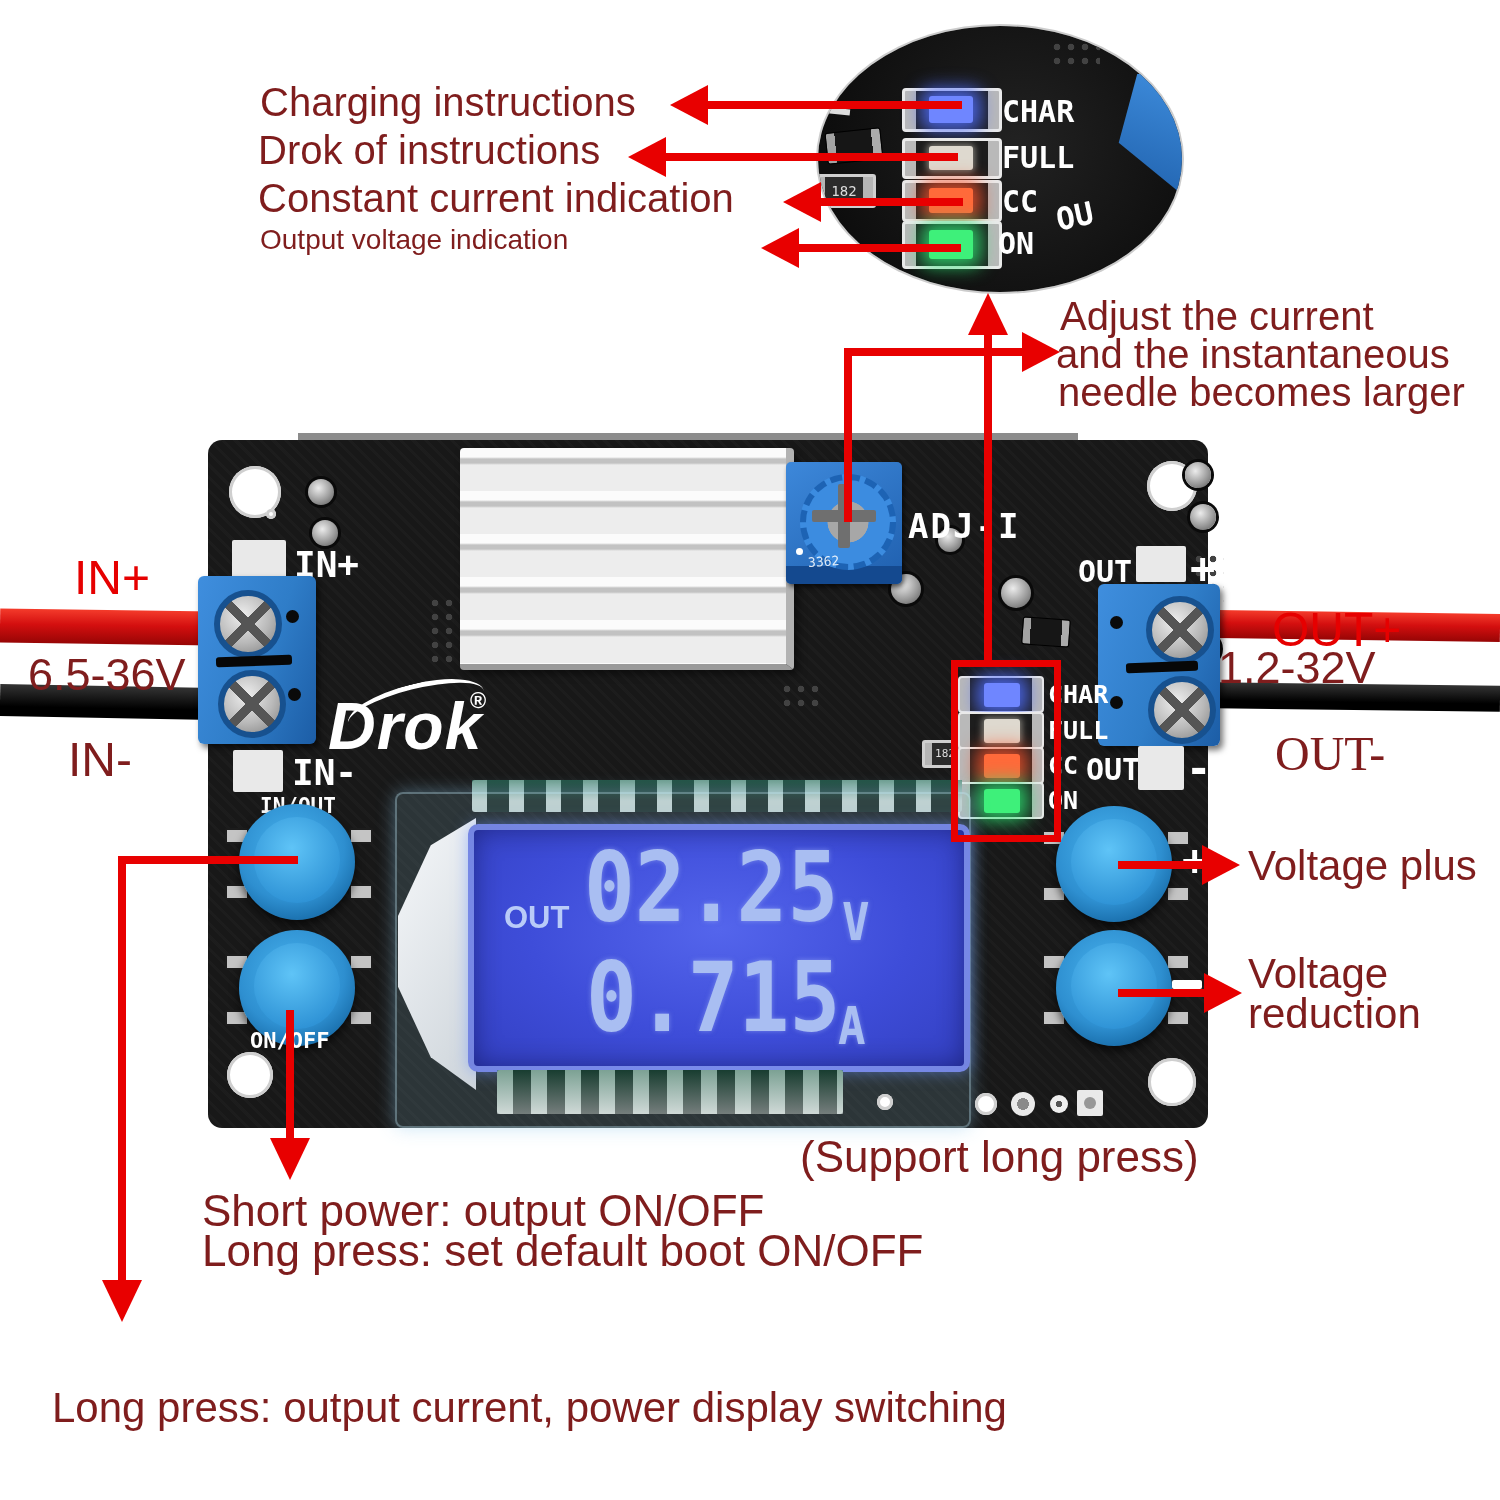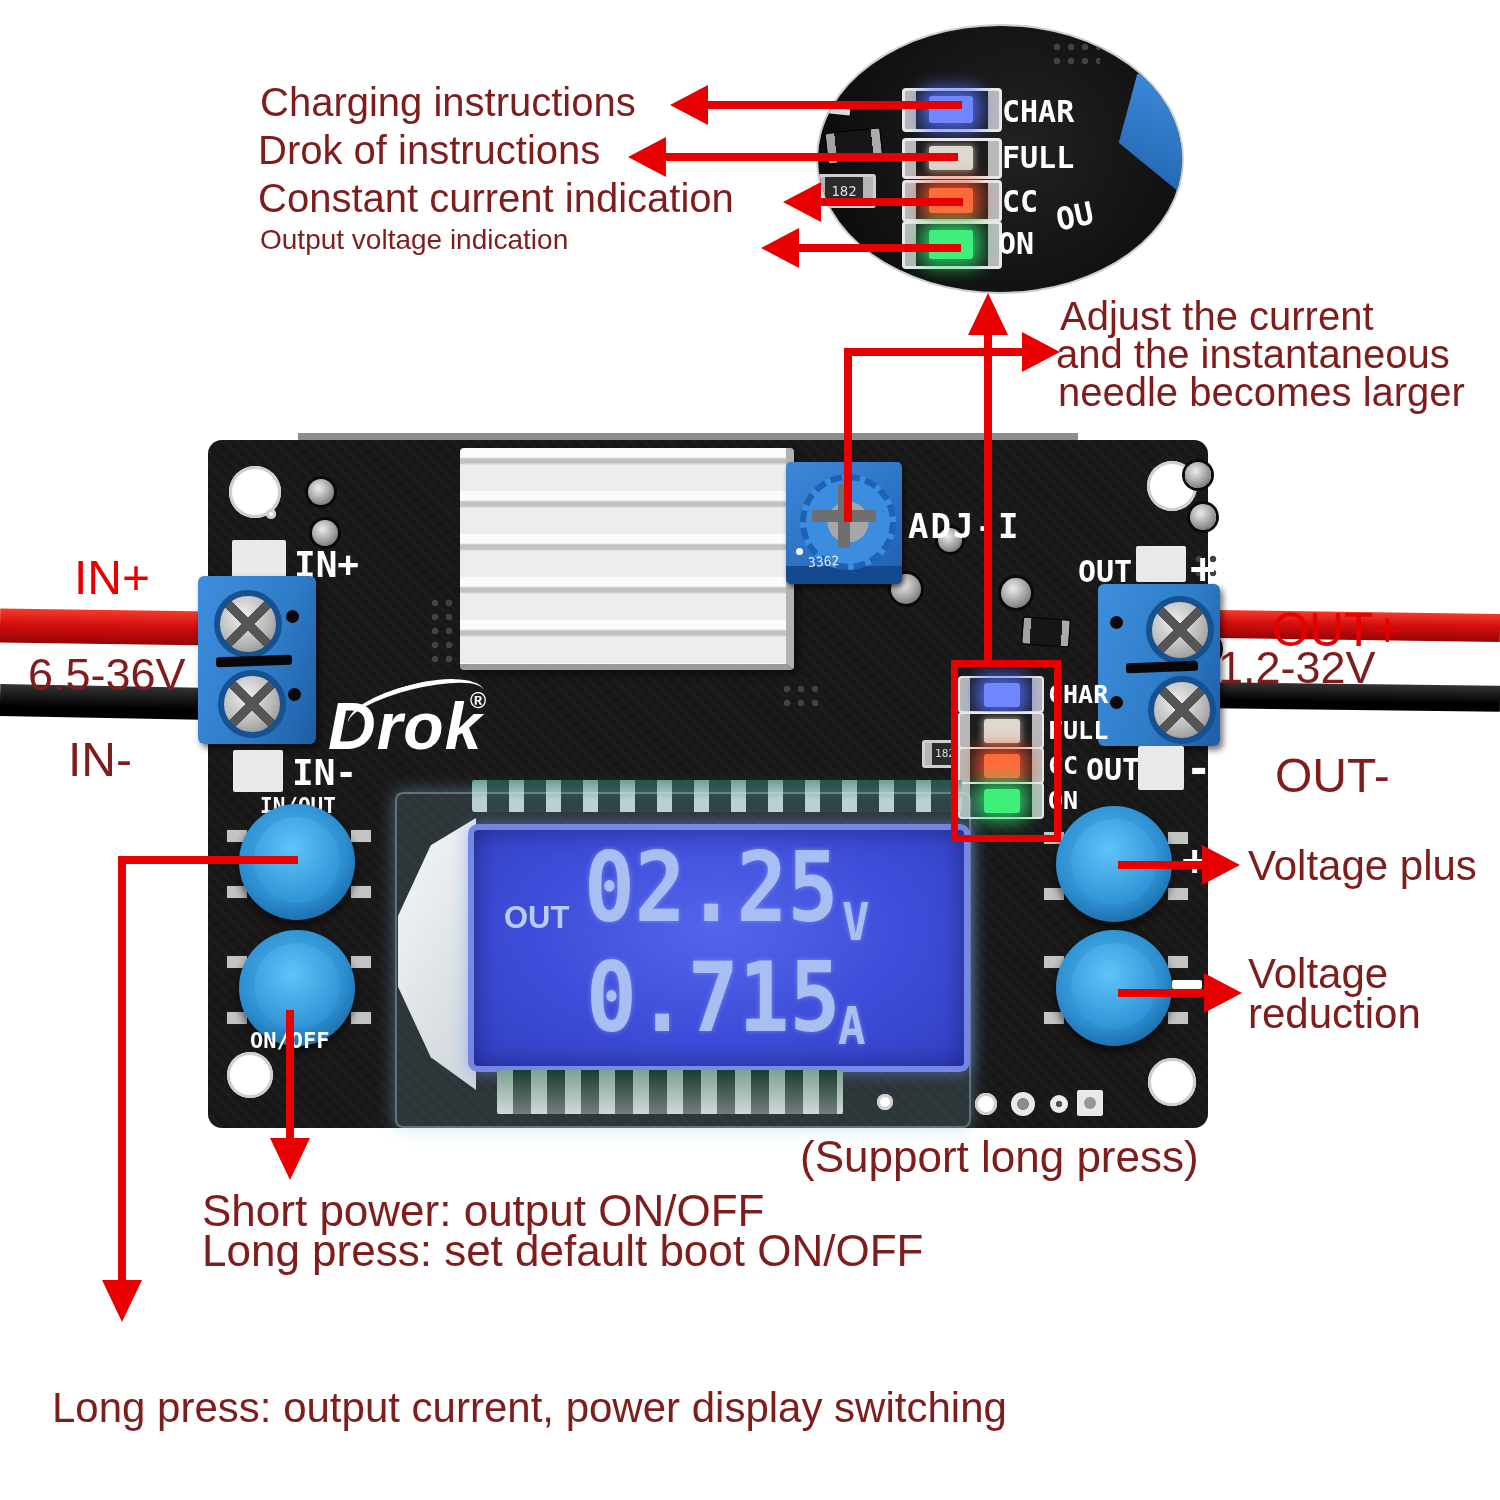--- a/index.html
+++ b/index.html
@@ -285,21 +285,21 @@
 
   <div class="note" style="left:1060px;top:294px;font-size:40px;">Adjust the current</div>
   <div class="note" style="left:1056px;top:332px;font-size:40px;">and the instantaneous</div>
   <div class="note" style="left:1058px;top:370px;font-size:40px;">needle becomes larger</div>
 
   <div class="note rednote" style="left:74px;top:550px;font-size:48px;">IN+</div>
   <div class="note" style="left:28px;top:642px;font-size:45px;margin-top:7px;">6.5-36V</div>
   <div class="note" style="left:68px;top:732px;font-size:48px;">IN-</div>
   <div class="note rednote" style="left:1272px;top:556px;font-size:48px;margin-top:46px;">OUT+</div>
   <div class="note" style="left:1218px;top:642px;font-size:45px;">1.2-32V</div>
-  <div class="note" style="left:1275px;top:748px;font-size:48px;">OUT-</div>
+  <div class="note" style="left:1275px;top:726px;font-size:48px;font-family:Liberation Serif, serif;">OUT-</div>
 
   <div class="note" style="left:1248px;top:842px;font-size:42px;">Voltage plus</div>
   <div class="note" style="left:1248px;top:950px;font-size:42px;">Voltage</div>
   <div class="note" style="left:1248px;top:990px;font-size:42px;">reduction</div>
 
   <div class="note" style="left:800px;top:1132px;font-size:44px;">(Support long press)</div>
   <div class="note" style="left:202px;top:1186px;font-size:44px;">Short power: output ON/OFF</div>
   <div class="note" style="left:202px;top:1226px;font-size:44px;">Long press: set default boot ON/OFF</div>
   <div class="note" style="left:52px;top:1384px;font-size:42px;">Long press: output current, power display switching</div>
 

